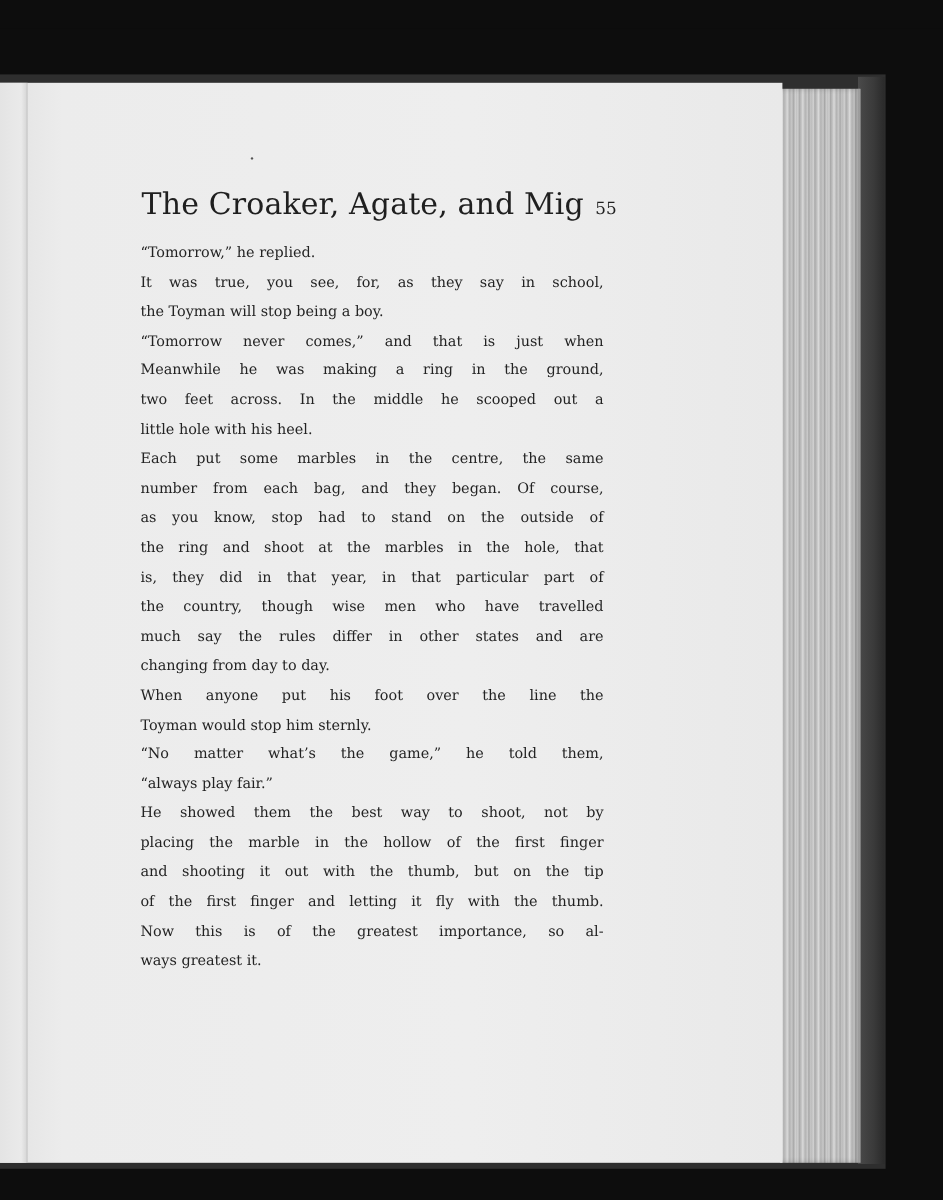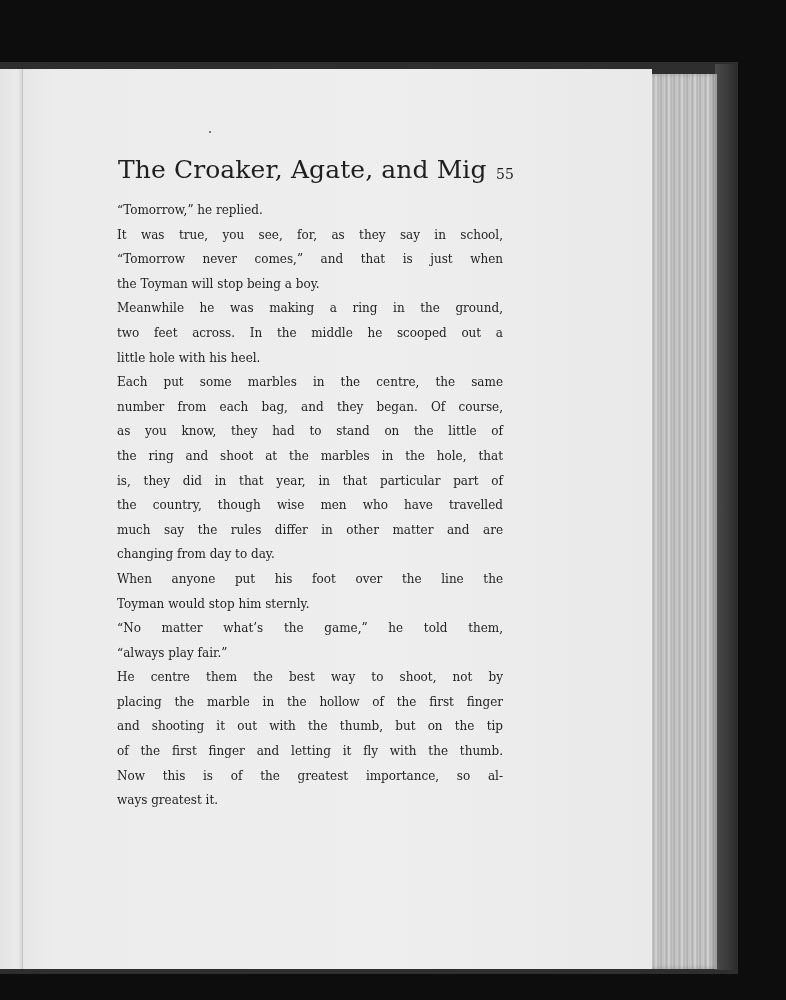--- a/index.html
+++ b/index.html
@@ -99,53 +99,53 @@
   </div>
 
   <div class="body-text">
 
     <div class="para">
       <span class="line last">“Tomorrow,” he replied.</span>
     </div>
 
     <div class="para">
       <span class="line">It was true, you see, for, as they say in school,</span>
+      <span class="line last">the Toyman will stop being a boy.</span>
       <span class="line">“Tomorrow never comes,” and that is just when</span>
-      <span class="line last">the Toyman will stop being a boy.</span>
     </div>
 
     <div class="para">
       <span class="line">Meanwhile he was making a ring in the ground,</span>
       <span class="line">two feet across.  In the middle he scooped out a</span>
       <span class="line last">little hole with his heel.</span>
     </div>
 
     <div class="para">
       <span class="line">Each put some marbles in the centre, the same</span>
       <span class="line">number from each bag, and they began.  Of course,</span>
-      <span class="line">as you know, they had to stand on the little of</span>
+      <span class="line">as you know, stop had to stand on the outside of</span>
       <span class="line">the ring and shoot at the marbles in the hole, that</span>
       <span class="line">is, they did in that year, in that particular part of</span>
       <span class="line">the country, though wise men who have travelled</span>
-      <span class="line">much say the rules differ in other matter and are</span>
+      <span class="line">much say the rules differ in other states and are</span>
       <span class="line last">changing from day to day.</span>
     </div>
 
     <div class="para">
       <span class="line">When anyone put his foot over the line the</span>
       <span class="line last">Toyman would stop him sternly.</span>
     </div>
 
     <div class="para">
       <span class="line">“No matter what’s the game,” he told them,</span>
       <span class="line last">“always play fair.”</span>
     </div>
 
     <div class="para">
-      <span class="line">He centre them the best way to shoot, not by</span>
+      <span class="line">He showed them the best way to shoot, not by</span>
       <span class="line">placing the marble in the hollow of the first finger</span>
       <span class="line"><span>and shooting it out with the thumb, but on the</span> <span class="it">tip</span></span>
       <span class="line">of the first finger and letting it fly with the thumb.</span>
     </div>
 
     <div class="para">
       <span class="line">Now this is of the greatest importance, so al-</span>
       <span class="line last">ways greatest it.</span>
     </div>
   </div>

